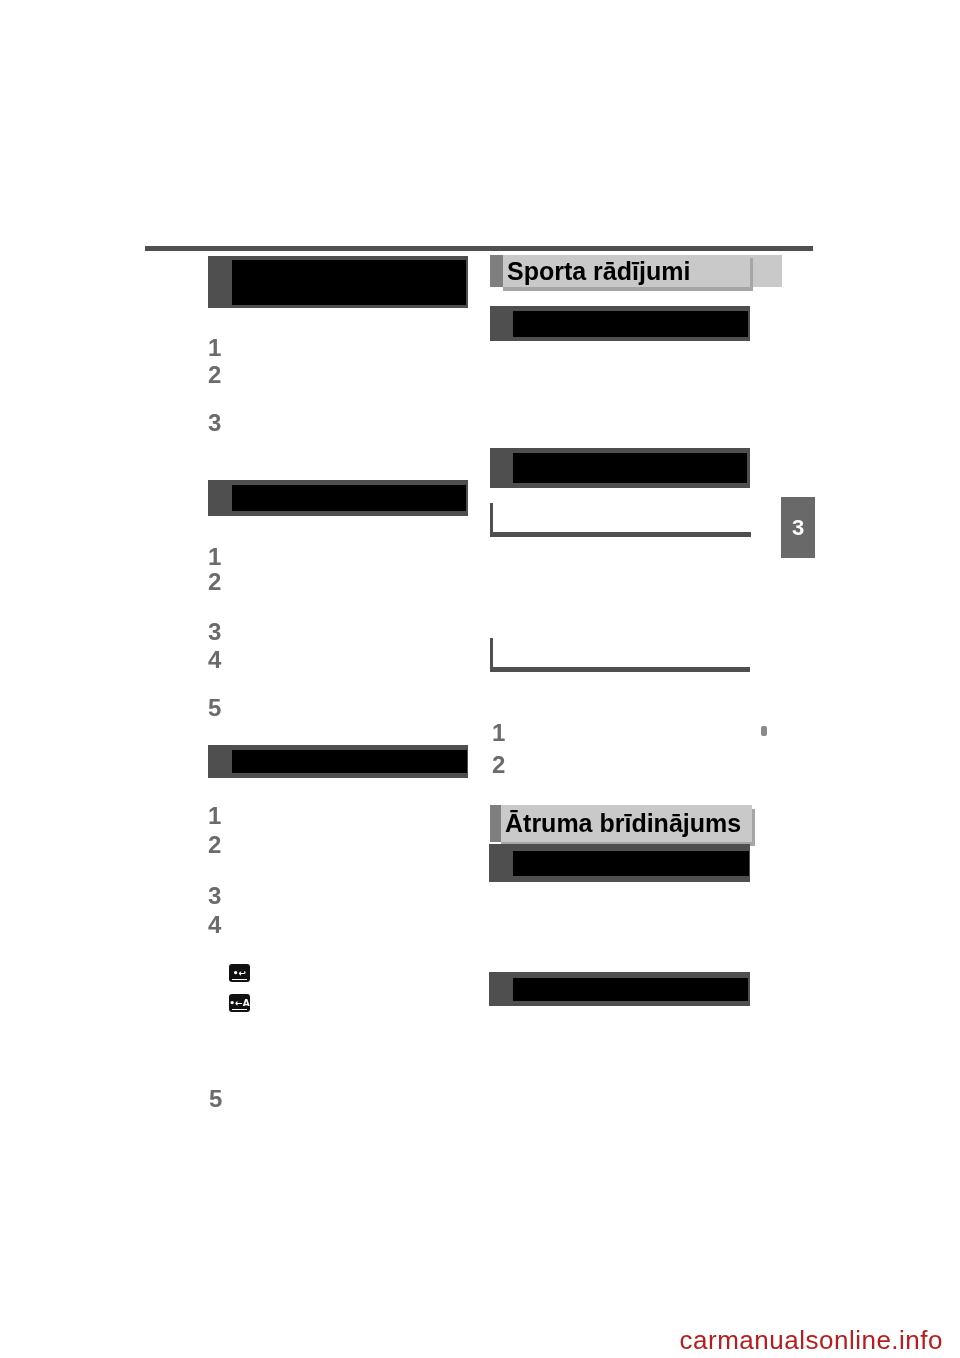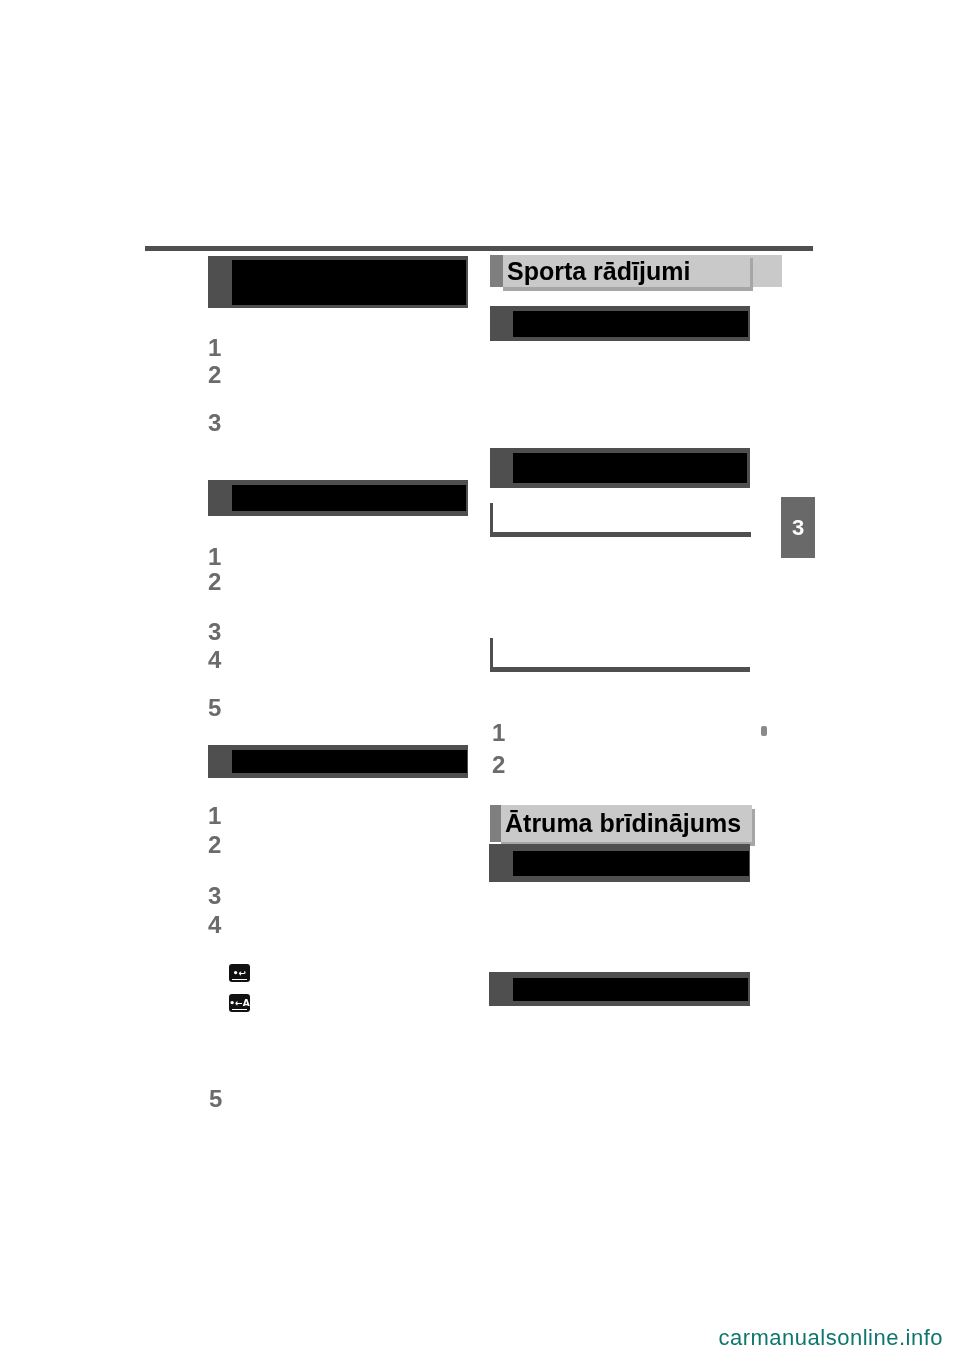--- a/index.html
+++ b/index.html
@@ -40,22 +40,22 @@
     height:1px; background:#ffffff;
   }
   
   .chapter-tab {
     position:absolute; left:781px; top:497px; width:34px; height:61px;
     background:#696969; color:#ffffff; font-weight:bold; font-size:22px;
     display:flex; align-items:center; justify-content:center;
   }
   .stray-mark { position:absolute; background:#8a8a8a; border-radius:2px; }
   .watermark {
-    position:absolute; right:17px; top:1327px; color:#0f766e;
-    font-size:22px; letter-spacing:0.5px; line-height:1;text-align:center;
+    position:absolute; right:17px; top:1327px; color:#b91c1c;
+    font-size:26px; letter-spacing:0.5px; line-height:1;text-align:center;
   }
 </style>
 </head>
 <body>
 
 <div class="page">
 
   <div class="hline" style="left:145px; top:246px; width:668px; height:5px;"></div>
 
   <div class="bar" style="left:208px; top:256px; width:260px; height:52px;">

